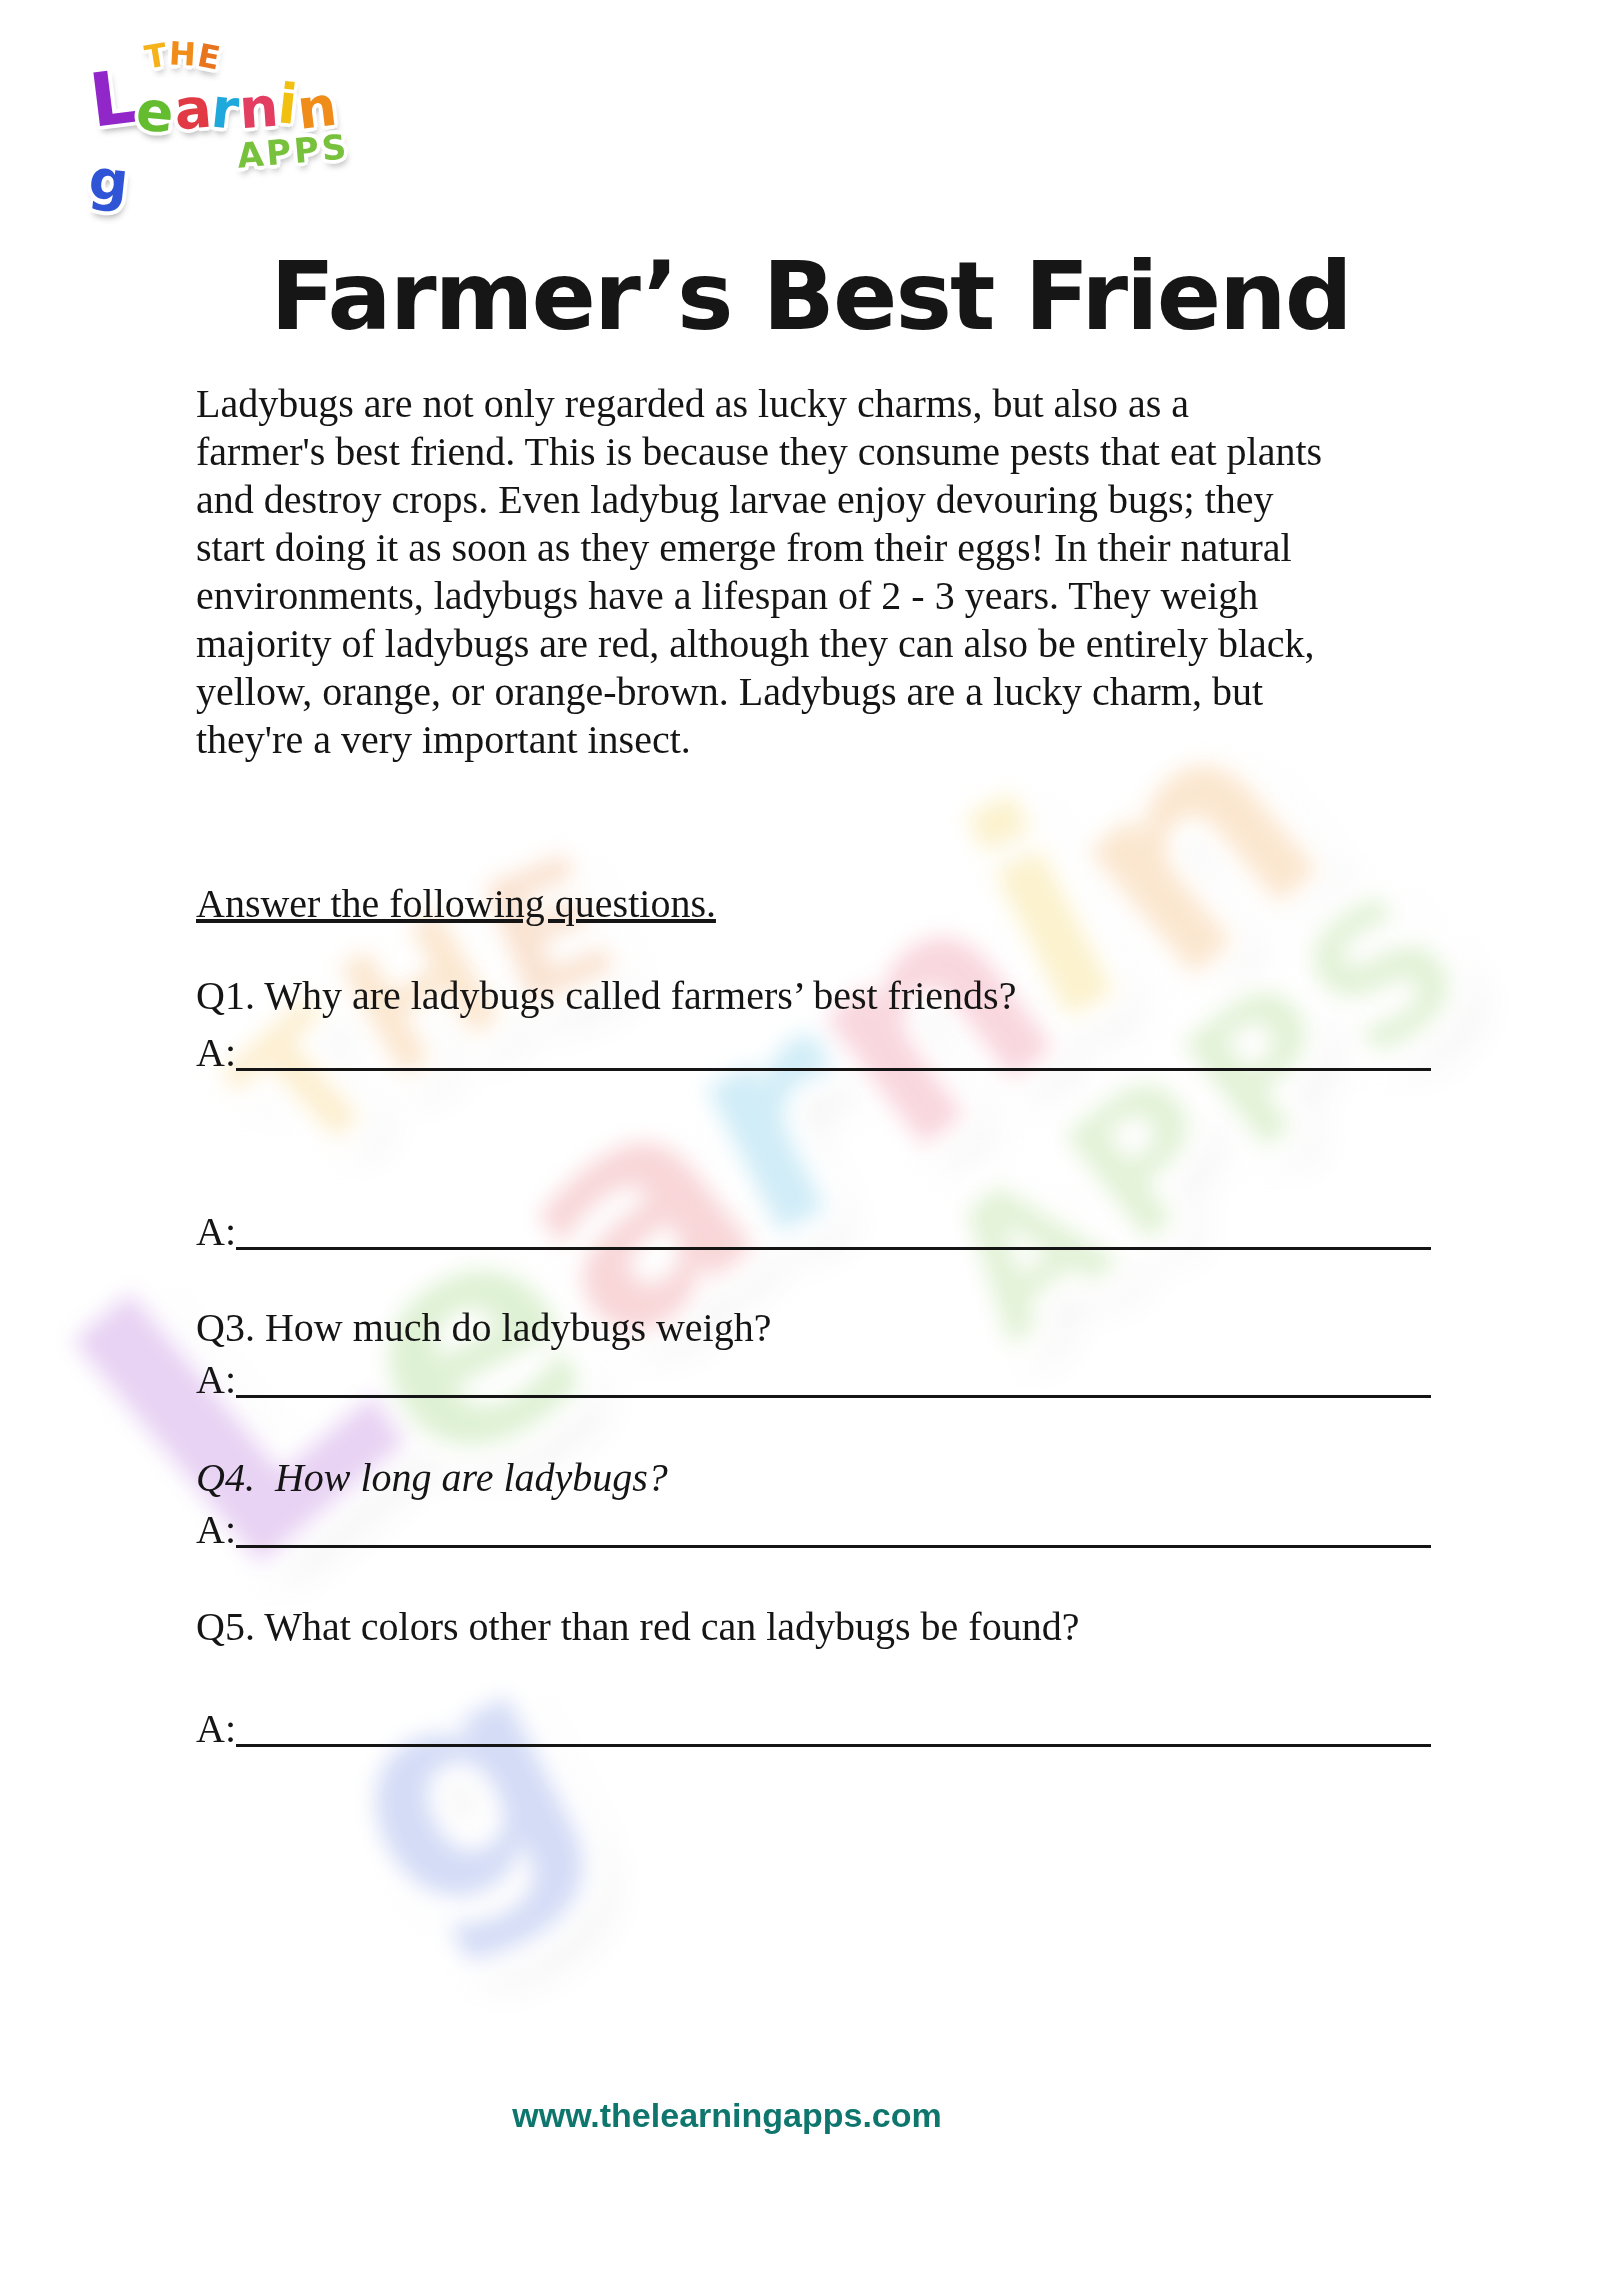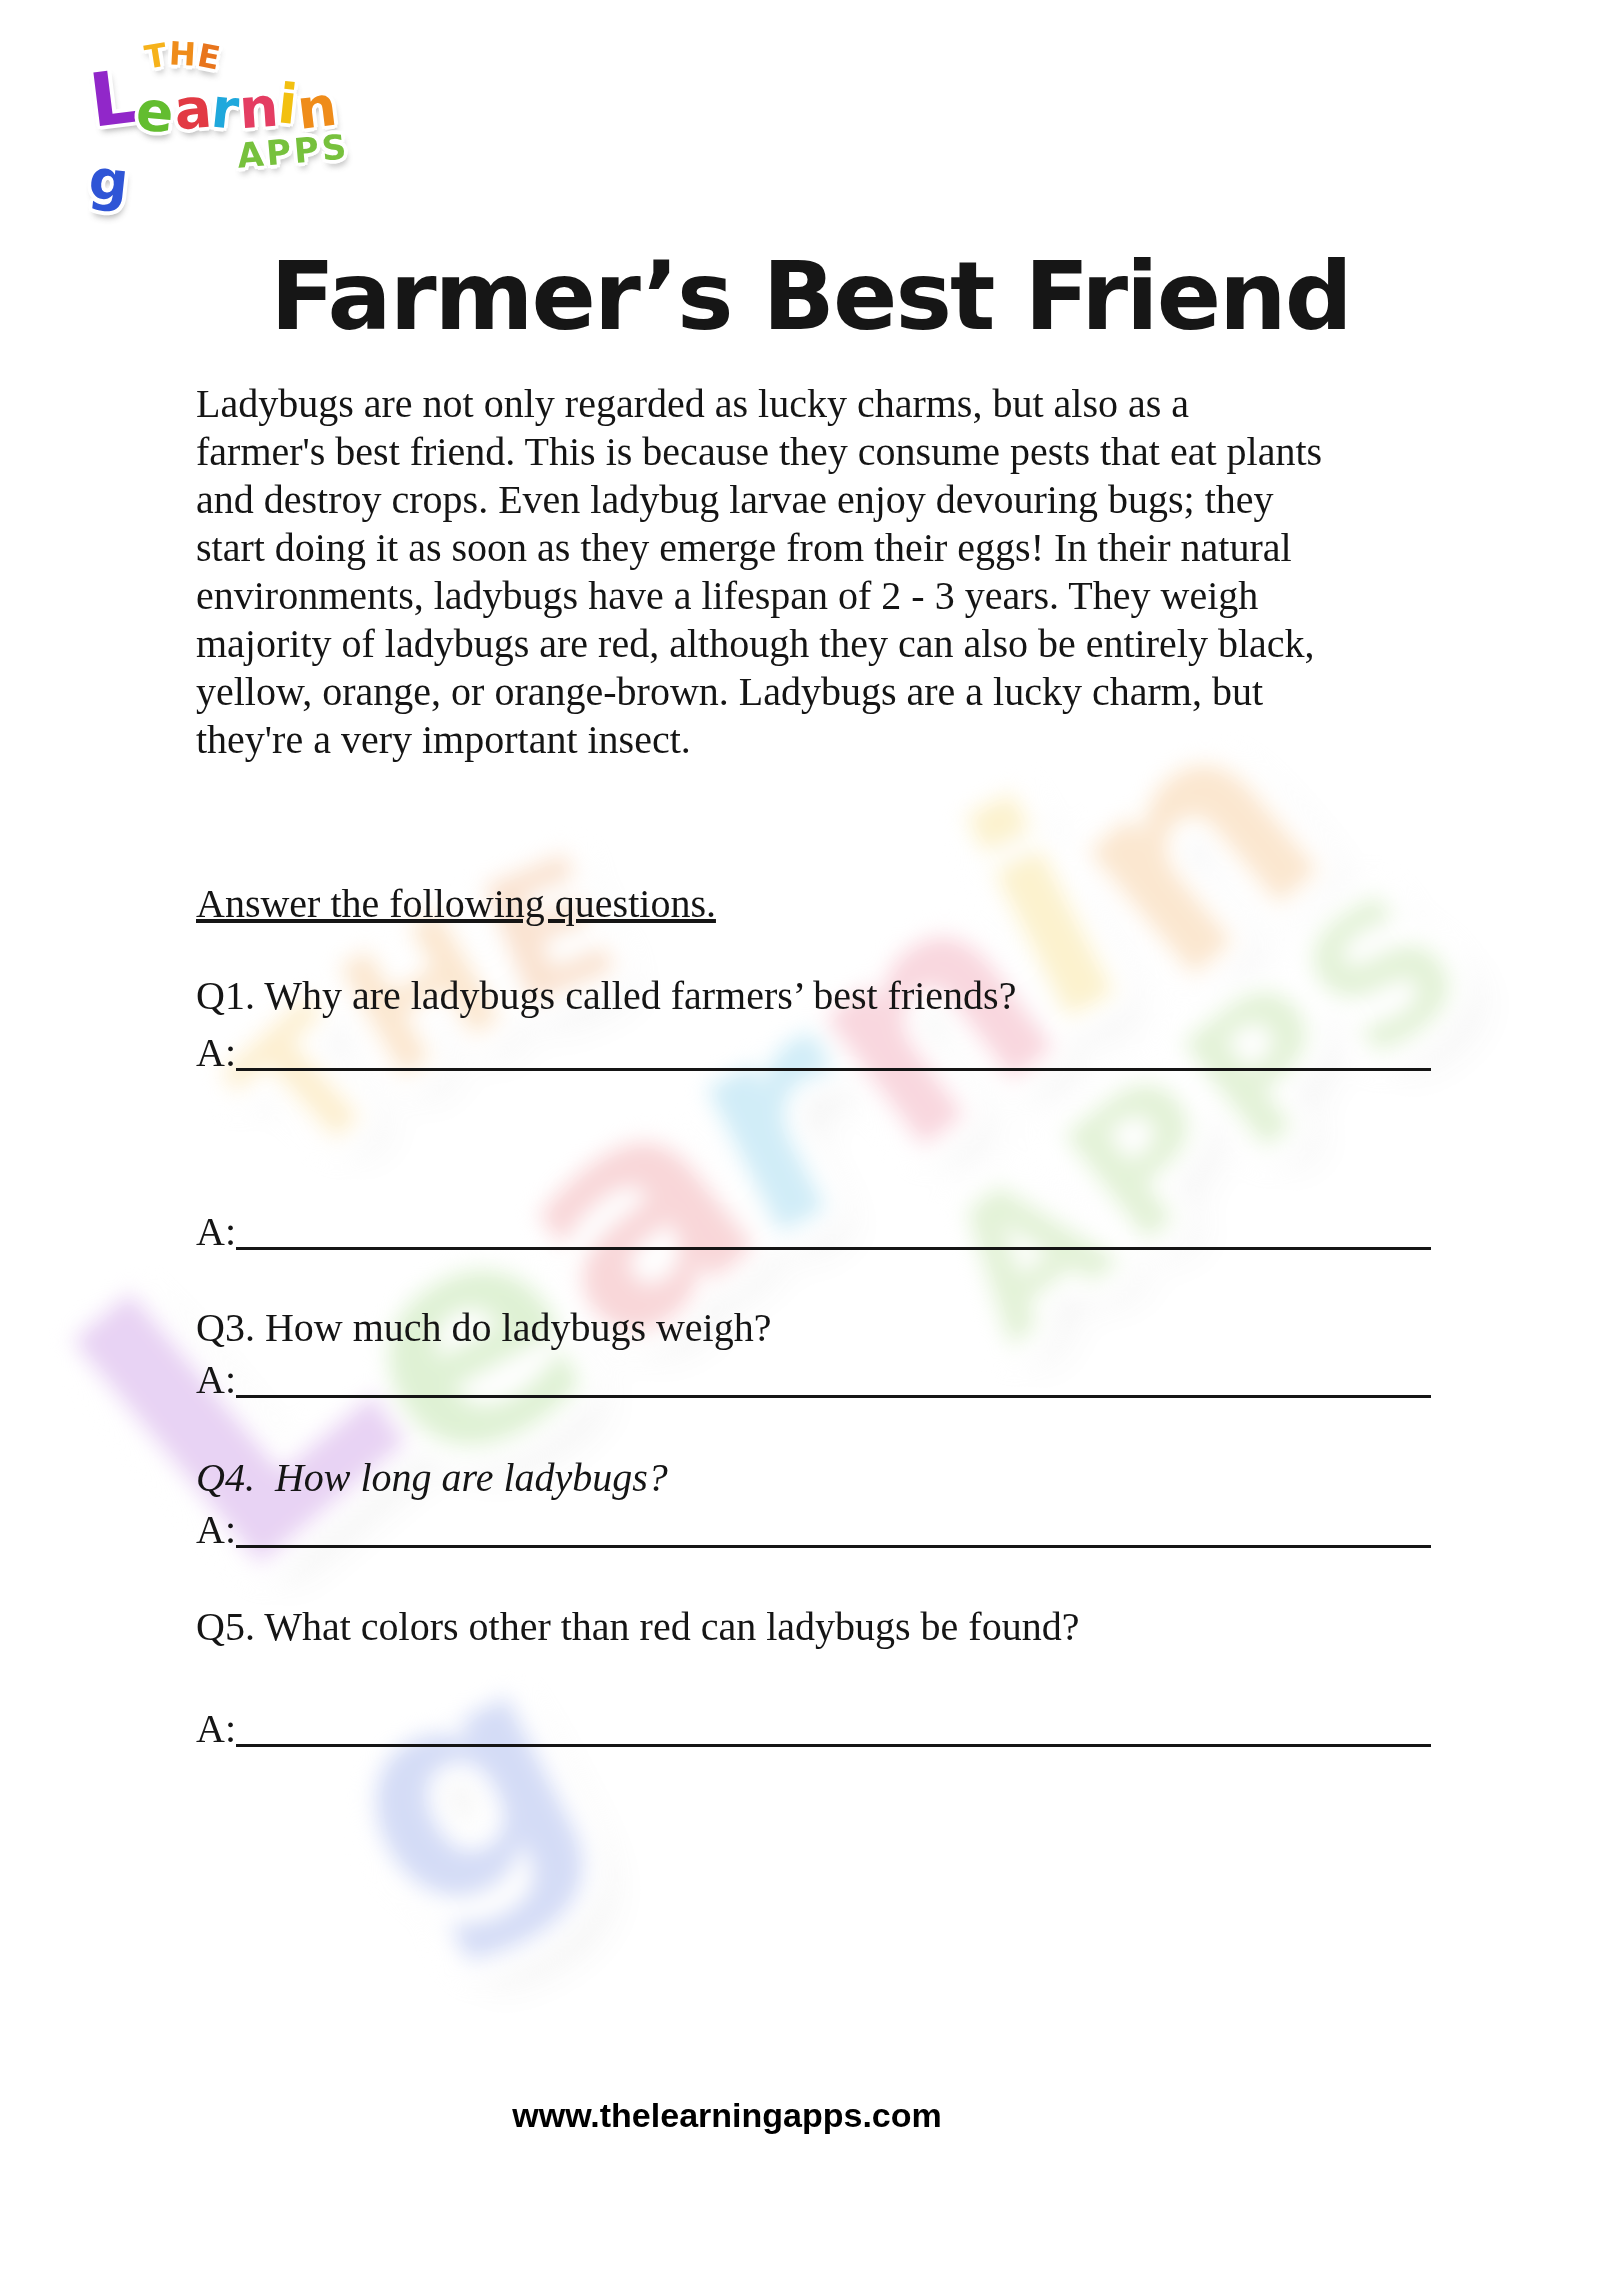--- a/index.html
+++ b/index.html
@@ -47,21 +47,21 @@
   .prompt { position:absolute; left:196px; top:880px; font-size:40px;text-decoration:underline; }
   .question { position:absolute; left:196px; font-size:40px; white-space:pre-wrap; }
   #q1{ top:972px; } #q2{ top:1127px; } #q3{ top:1304px; } #q4{ top:1454px;font-style:italic; } #q5{ top:1603px; }
   .answer-row { position:absolute; left:196px; right:190px; display:flex;
                 align-items:flex-end; font-size:40px; line-height:48px; }
   #a1{ top:1029px; } #a2{ top:1208px; } #a3{ top:1356px; } #a4{ top:1506px; } #a5{ top:1705px; }
   .answer-row .blank { flex:1 1 auto; border-bottom:3.9px solid #151515;
                        margin-bottom:5.9px; height:39px; }
   .footer { position:absolute; left:0; right:167px; top:2096px; text-align:center;
             font-family:"Liberation Sans", sans-serif; font-weight:bold;
-            font-size:34px; color:#000000; }
+            font-size:34px; color:#0f766e; }
 </style>
 </head>
 <body>
 
 <div class="page">
 
   <div class="watermark tla-logo" aria-hidden="true">
     <div class="tla-the"><span class="lt" style="color:#f6b21b">T</span><span class="lt" style="color:#ef8c1a">H</span><span class="lt" style="color:#e8751d">E</span></div>
     <div class="tla-learning"><span class="lt" style="color:#9127c9">L</span><span class="lt" style="color:#63bd2f">e</span><span class="lt" style="color:#e23a44">a</span><span class="lt" style="color:#1fa8dc">r</span><span class="lt" style="color:#e43d62">n</span><span class="lt" style="color:#f2c010">i</span><span class="lt" style="color:#ef8c1a">n</span><span class="lt" style="color:#2f55d6">g</span></div>
     <div class="tla-apps"><span class="lt" style="color:#77c13d">APPS</span></div>

